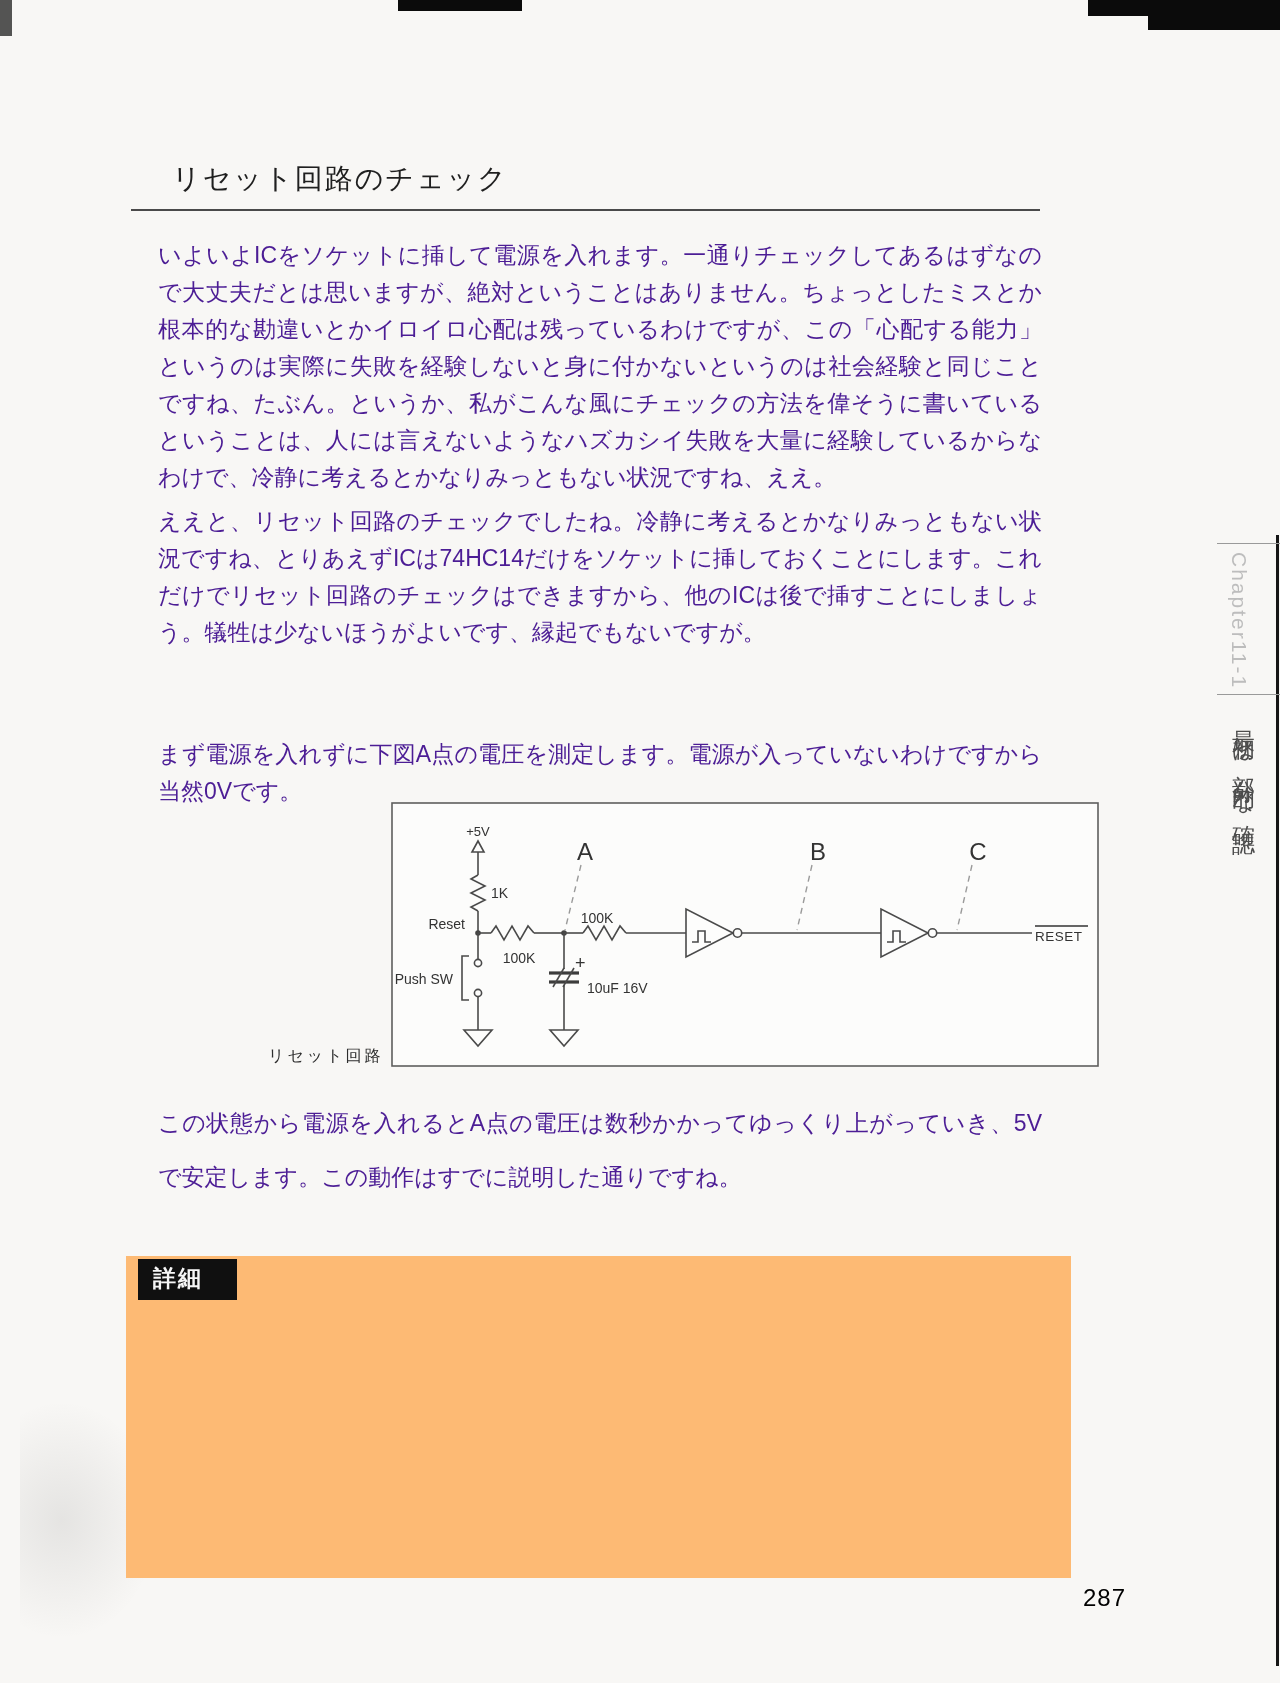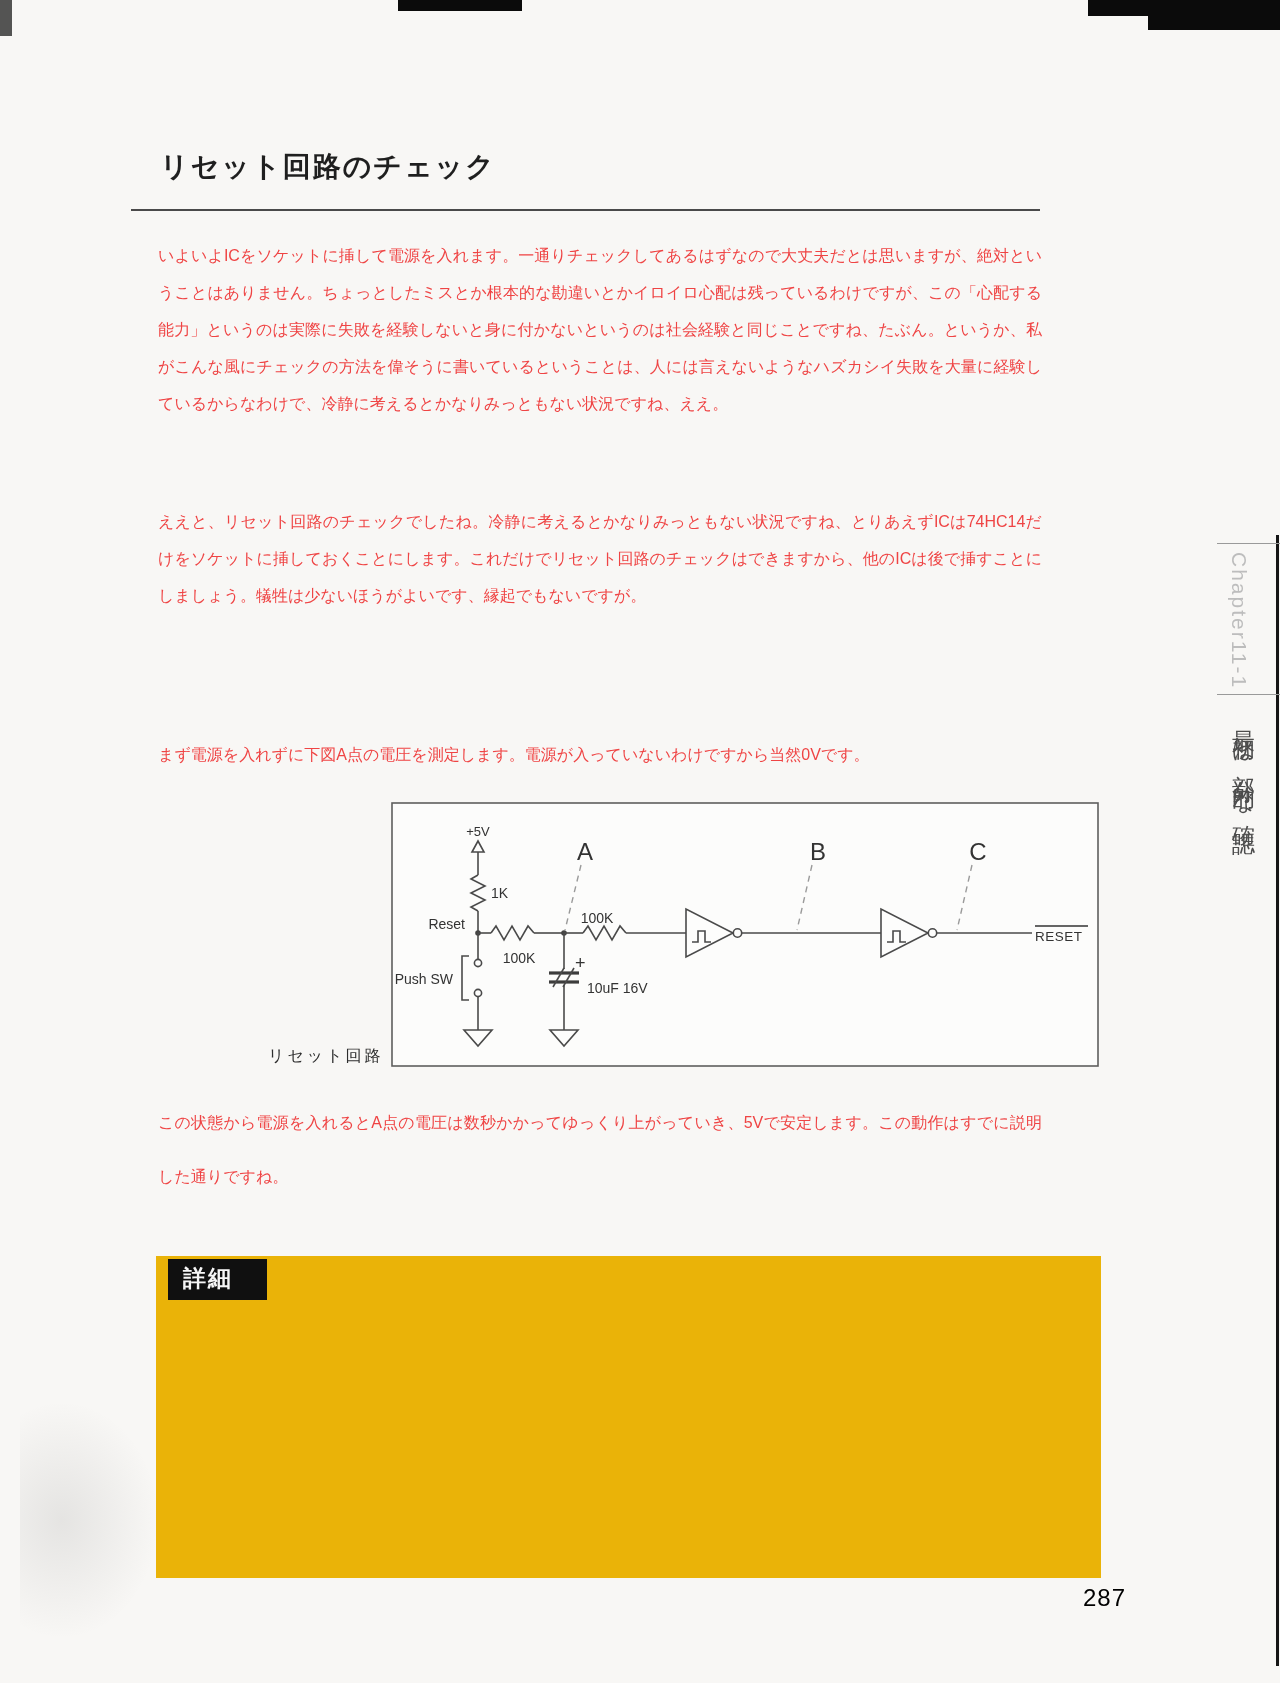--- a/index.html
+++ b/index.html
@@ -12,40 +12,40 @@
     overflow:hidden;
   }
   
   .scan-bar{position:absolute;background:#0b0b0b;}
   .scan-corner{position:absolute;left:0;top:0;width:12px;height:36px;background:#2a2a2a;opacity:.8;}
   .smudge{position:absolute;left:20px;top:1400px;width:140px;height:240px;
     background:radial-gradient(ellipse at 30% 50%, rgba(60,60,60,.10), rgba(0,0,0,0) 70%);}
   .right-edge-line{position:absolute;left:1276px;top:535px;width:3px;height:1131px;background:#151515;}
 
   
-  .page-title{position:absolute;left:160px;top:148px;margin:0;
-    font-size:28px;font-weight:bold;color:#1f1f1f;letter-spacing:2px;}
+  .page-title{position:absolute;left:160px;top:148px;margin:12px;
+    font-size:28px;font-weight:normal;color:#1f1f1f;letter-spacing:2px;}
   .title-rule{position:absolute;left:131px;top:209px;width:909px;height:2px;background:#4a4a4a;}
 
   
   .body-text{position:absolute;left:158px;width:884px;margin:0;
-    font-size:16px;line-height:37px;text-align:justify;color:#ef4444;}
+    font-size:23px;line-height:37px;text-align:justify;color:#4c1d95;}
   .p1{top:237px;}
   .p2{top:503px;}
   .p3{top:736px;}
   .p4{top:1096px;line-height:54px;}
 
   
   .circuit-box{position:absolute;left:391px;top:802px;}
   .figure-caption{position:absolute;left:268px;top:1046px;
     font-size:16px;letter-spacing:3px;color:#2e2e2e;}
 
   
-  .detail-panel{position:absolute;left:156px;top:1256px;width:945px;height:322px;
-    background:#eab308;}
+  .detail-panel{position:absolute;left:126px;top:1256px;width:945px;height:322px;
+    background:#fdba74;}
   .detail-header{position:absolute;left:12px;top:3px;
     background:#101010;color:#f6f6f6;font-size:23px;font-weight:bold;
     padding:4px 34px 6px 15px;letter-spacing:2px;}
   .detail-body{position:absolute;left:15px;top:46px;width:912px;margin:0;
     font-size:21px;line-height:52px;text-align:justify;color:#3a3a3a;}
 
   
   .side-rule{position:absolute;left:1217px;width:63px;height:1px;background:#9a9a9a;}
   .rule-top{top:543px;}
   .rule-bottom{top:694px;}

